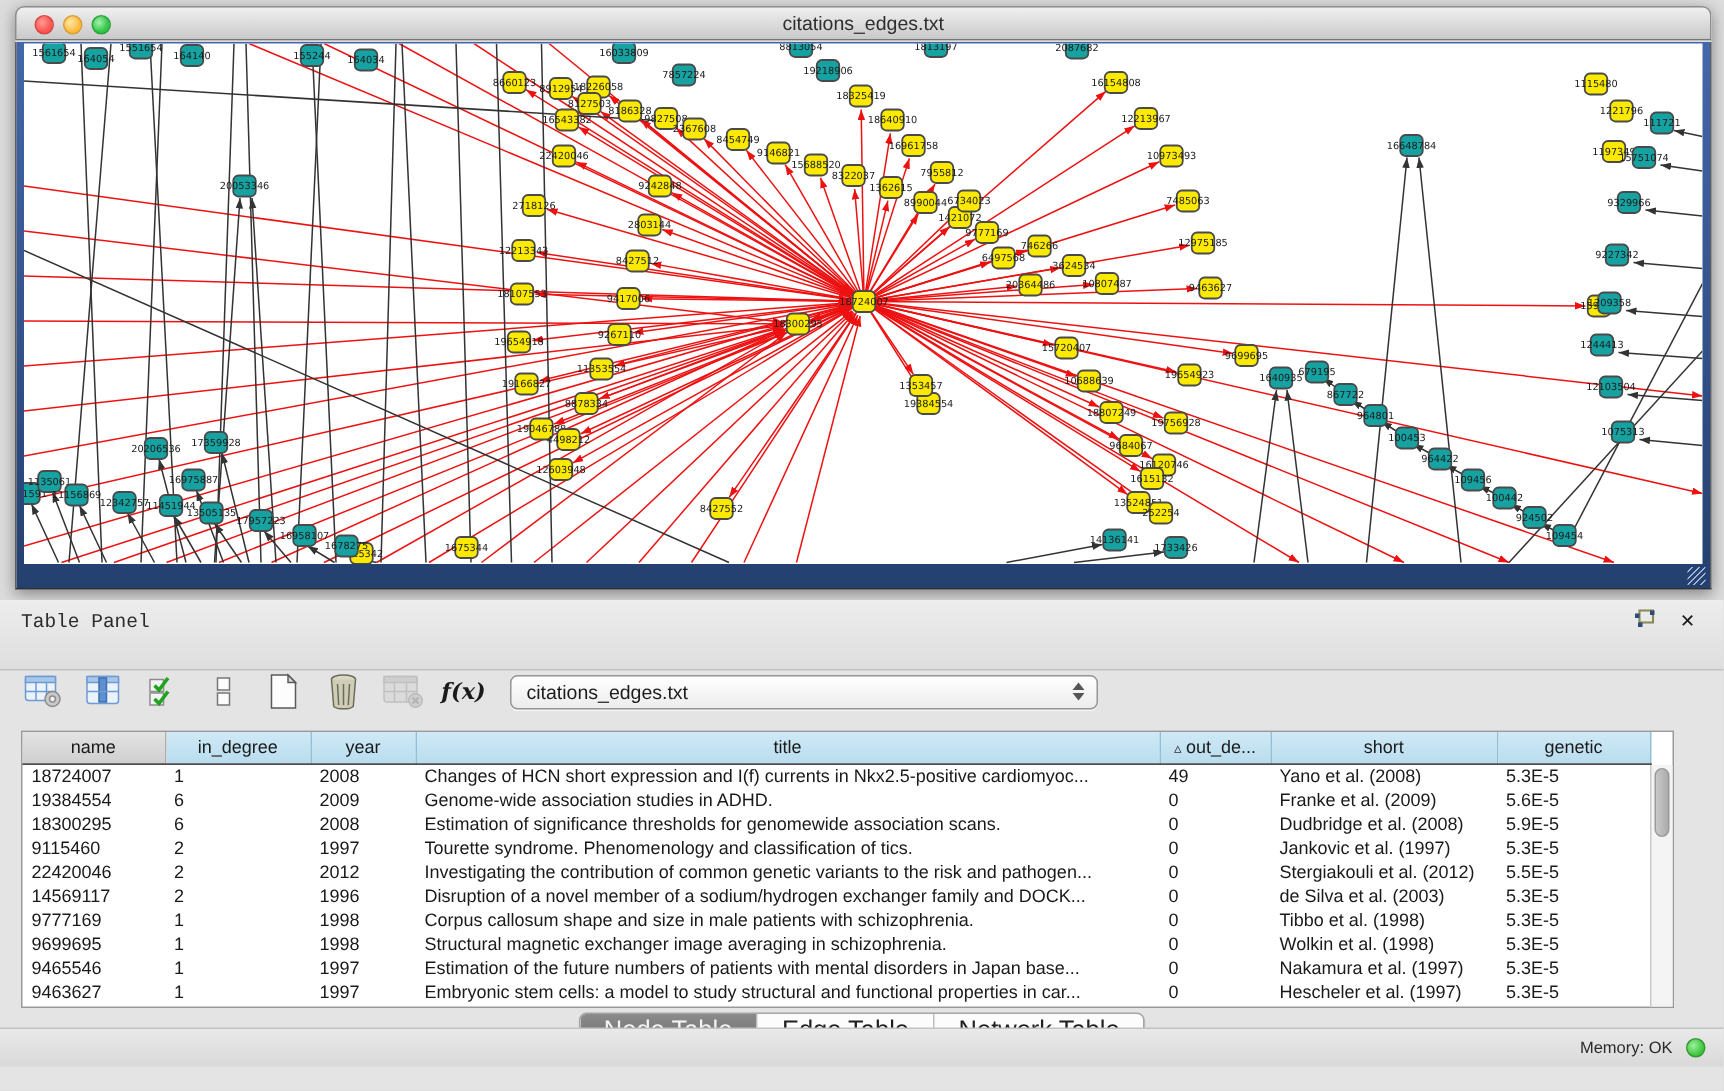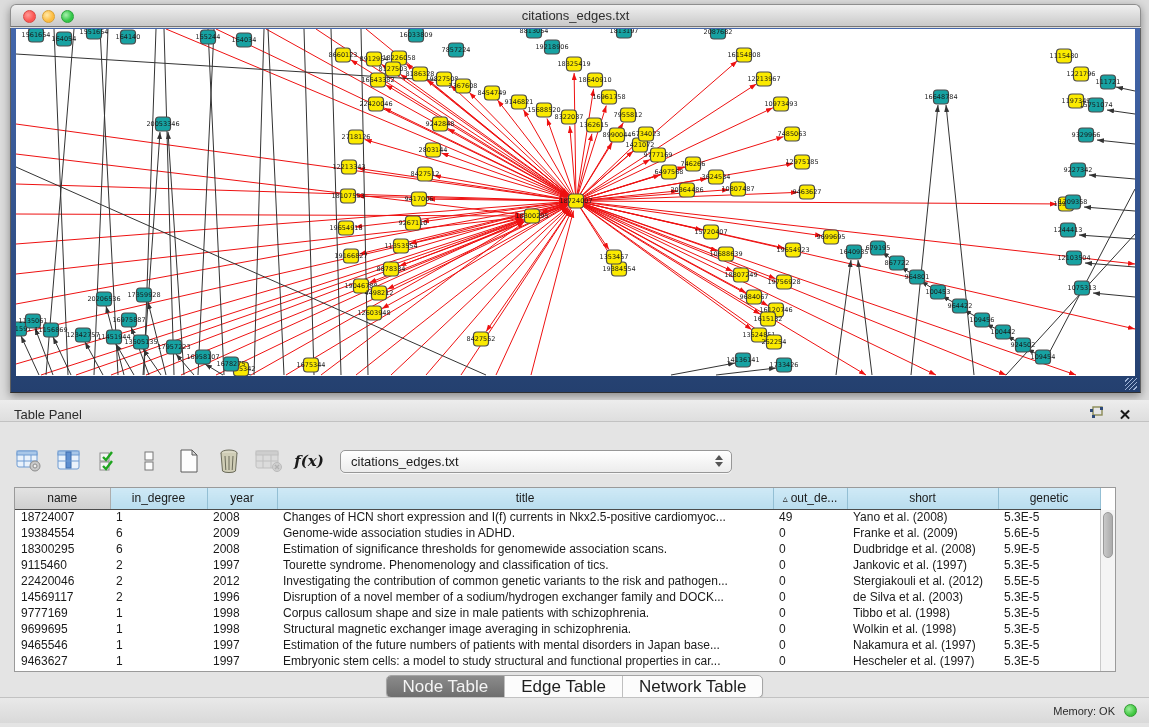--- a/index.html
+++ b/index.html
@@ -17,21 +17,21 @@
   .tl.green{left:50px;background:radial-gradient(circle at 4px 4px,#A8F0AE,#33C748 60%);border:1px solid #2AA33C;}
   .win-title{text-align:center;line-height:22px;font-size:13px;color:#2E2E2E;}
   .frame{position:absolute;top:24px;left:0;right:0;bottom:0;
     background:linear-gradient(#4467AB,#24406F);border-left:1px solid #5F5F5F;border-right:1px solid #5F5F5F;border-bottom:1px solid #303030;}
   .net-canvas{position:absolute;left:5px;top:1px;width:1119px;height:347px;background:#FFFFFF;overflow:hidden;}
   .resize-grip{position:absolute;right:3px;bottom:2px;width:12px;height:12px;
     background:repeating-linear-gradient(135deg,transparent 0 2px,#9FB4D8 2px 3px);}
 
   
   .table-panel{position:absolute;left:0;top:400px;width:1149px;height:327px;background:#E4E4E4;}
-  .panel-titlebar{height:22px;background:linear-gradient(#EDEDED,#DEDEDE);border-bottom:1px solid #C2C2C2;position:relative;}
+  .panel-titlebar{height:47px;background:linear-gradient(#EDEDED,#DEDEDE);border-bottom:1px solid #C2C2C2;position:relative;font-family:Liberation Mono, monospace;}
   .panel-title{position:absolute;left:14px;top:7px;font-size:13px;color:#2B2B2B;}
   .panel-btn{position:absolute;top:6px;width:20px;height:18px;text-align:center;cursor:default;}
   .float-btn{right:42px;}
   .close-btn{right:14px;font-size:15px;font-weight:bold;color:#1A1A1A;line-height:18px;}
 
   .toolbar{position:absolute;left:14px;top:44px;height:34px;display:flex;align-items:center;gap:10px;text-align:right;}
   .tool{width:30px;height:30px;display:flex;align-items:center;justify-content:center;border-radius:4px;}
   .fx{font-family:"DejaVu Serif",serif;font-style:italic;font-weight:bold;font-size:15px;color:#1A1A1A;}
   .combo{position:relative;width:392px;height:23px;margin-left:6px;border:1px solid #979797;border-radius:5px;
     background:linear-gradient(#FFFFFF,#ECECEC);box-shadow:0 1px 0 rgba(255,255,255,.7);}
@@ -52,21 +52,21 @@
   .vthumb{position:absolute;left:2px;top:2px;width:10px;height:46px;border-radius:5px;
     background:linear-gradient(90deg,#C9C9C9,#ABABAB);border:1px solid #9A9A9A;}
 
   .tabs{position:absolute;left:0;top:275px;width:1149px;display:flex;justify-content:center;}
   .seg{display:flex;border:1px solid #A5A5A5;border-radius:5px;overflow:hidden;background:#FCFCFC;
     box-shadow:0 1px 1px rgba(0,0,0,.15);}
   .seg-btn{padding:3px 16px;font-size:17px;color:#1E1E1E;border-right:1px solid #BFBFBF;line-height:15px;}
   .seg-btn:last-child{border-right:none;}
   .seg-btn.sel{background:linear-gradient(#8B8B8B,#6E6E6E);color:#F4F4F4;}
 
-  .statusbar{position:absolute;left:0;bottom:4px;width:1149px;height:26px;
+  .statusbar{position:absolute;left:0;bottom:16px;width:1149px;height:26px;
     background:linear-gradient(#E9E9E9,#D9D9D9);border-top:1px solid #C2C2C2;}
   .mem{position:absolute;right:34px;top:7px;font-size:11px;color:#2B2B2B;}
   .mem-dot{position:absolute;right:12px;top:6px;width:13px;height:13px;border-radius:50%;
     background:radial-gradient(circle at 4px 4px,#9CEF9C,#3FC63F 65%);border:1px solid #2F9A2F;}
 </style>
 </head>
 <body>
 
 <div class="net-window">
   <div class="titlebar">

